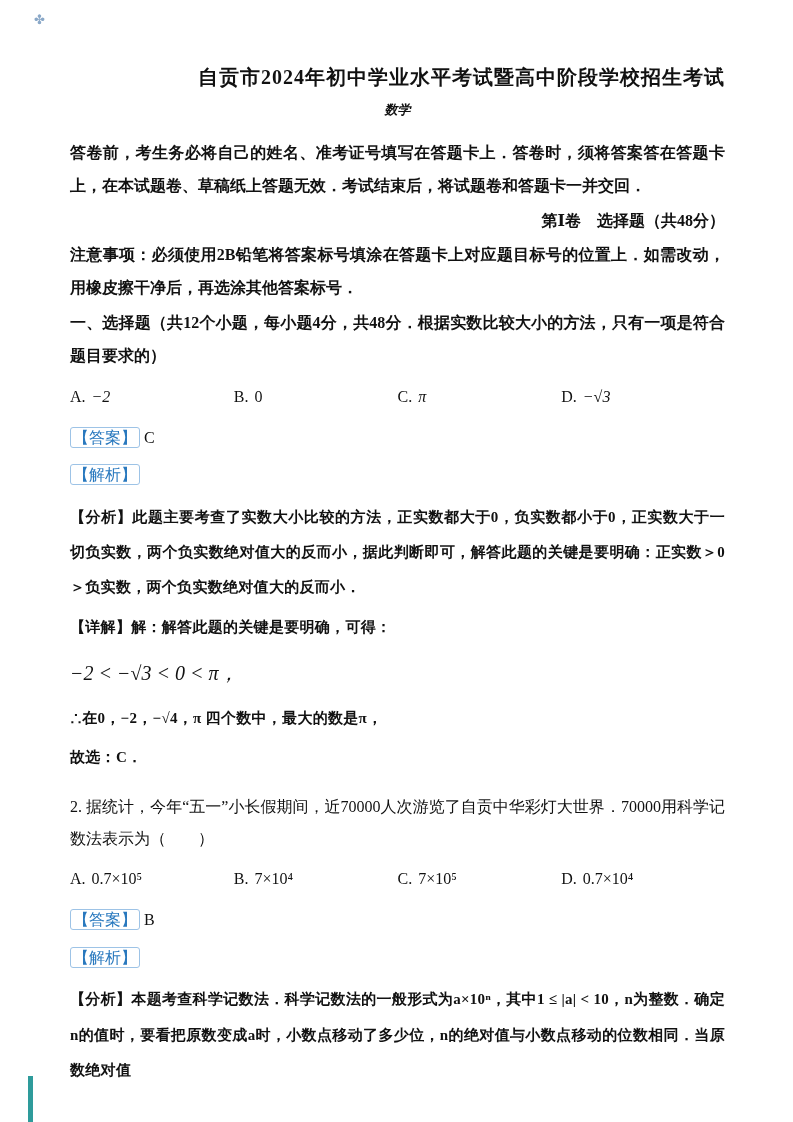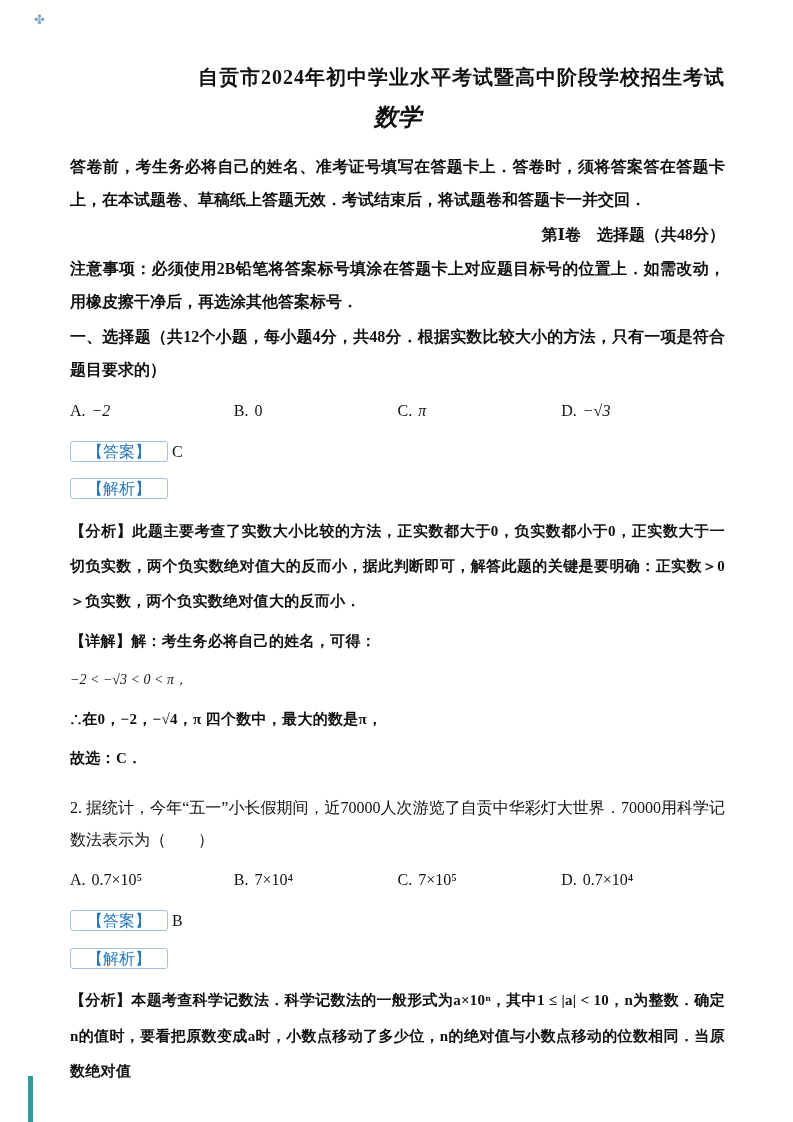--- a/index.html
+++ b/index.html
@@ -21,21 +21,21 @@
   }
   .edge-mark{
     position:absolute;left:28px;bottom:0;
     width:5px;height:46px;background:#2E9B9B;
   }
   h1.exam-title{
     font-size:20px;font-weight:bold;text-align:right;
     margin:16px 0 10px;letter-spacing:1px;
   }
   h2.subject-title{
-    font-size:24px;font-weight:bold;text-align:center;
+    font-size:13px;font-weight:bold;text-align:center;
     margin:2px 0 18px;font-style:italic;
   }
   p{margin:0;}
   .j{text-align:justify;}
   .body-bold{
     font-weight:bold;line-height:2.05;margin:0 0 2px;
   }
   .section-center{
     text-align:right;font-weight:bold;line-height:2.05;margin:2px 0;
   }
@@ -48,29 +48,29 @@
   .opt{flex:1;white-space:nowrap;}
   .opt .opt-label{margin-right:6px;}
   .opt-math{font-style:italic;}
   .answer-line{
     margin:12px 0;line-height:1.6;
   }
   .tag{
     color:#2878BE;
     border:1px solid #9DC3E6;
     border-radius:3px;
-    padding:1px 16px;
+    padding:1px 2px;
     margin-right:4px;
     margin-top:44px;
   }
   .analysis{
     font-size:15px;line-height:2.35;letter-spacing:0.3px;margin:4px 0;font-weight:bold;
   }
   .mathline{
-    font-size:14px;line-height:2.2;margin:6px 0;font-style:italic;
+    font-size:20px;line-height:2.2;margin:6px 0;font-style:italic;
   }
 </style>
 </head>
 <body>
 
 <div class="page">
 
   <span class="corner-mark">✤</span>
 
   <h1 class="exam-title">自贡市2024年初中学业水平考试暨高中阶段学校招生考试</h1>
@@ -106,21 +106,21 @@
     <p class="answer-line">
       <span class="tag">【答案】</span><span>C</span>
     </p>
 
     <p class="answer-line">
       <span class="tag">【解析】</span>
     </p>
 
     <p class="analysis j">【分析】此题主要考查了实数大小比较的方法，正实数都大于0，负实数都小于0，正实数大于一切负实数，两个负实数绝对值大的反而小，据此判断即可，解答此题的关键是要明确：正实数＞0＞负实数，两个负实数绝对值大的反而小．</p>
 
-    <p class="analysis">【详解】解：考生务必将自己的姓名，可得：</p>
+    <p class="analysis">【详解】解：解答此题的关键是要明确，可得：</p>
 
     <p class="mathline">−2 &lt; −√3 &lt; 0 &lt; π，</p>
 
     <p class="analysis">∴在0，−2，−√4，π 四个数中，最大的数是π，</p>
 
     <p class="analysis">故选：C．</p>
   </div>
 
   <div>
     <p class="stem j">2. 据统计，今年“五一”小长假期间，近70000人次游览了自贡中华彩灯大世界．70000用科学记数法表示为（　　）</p>

